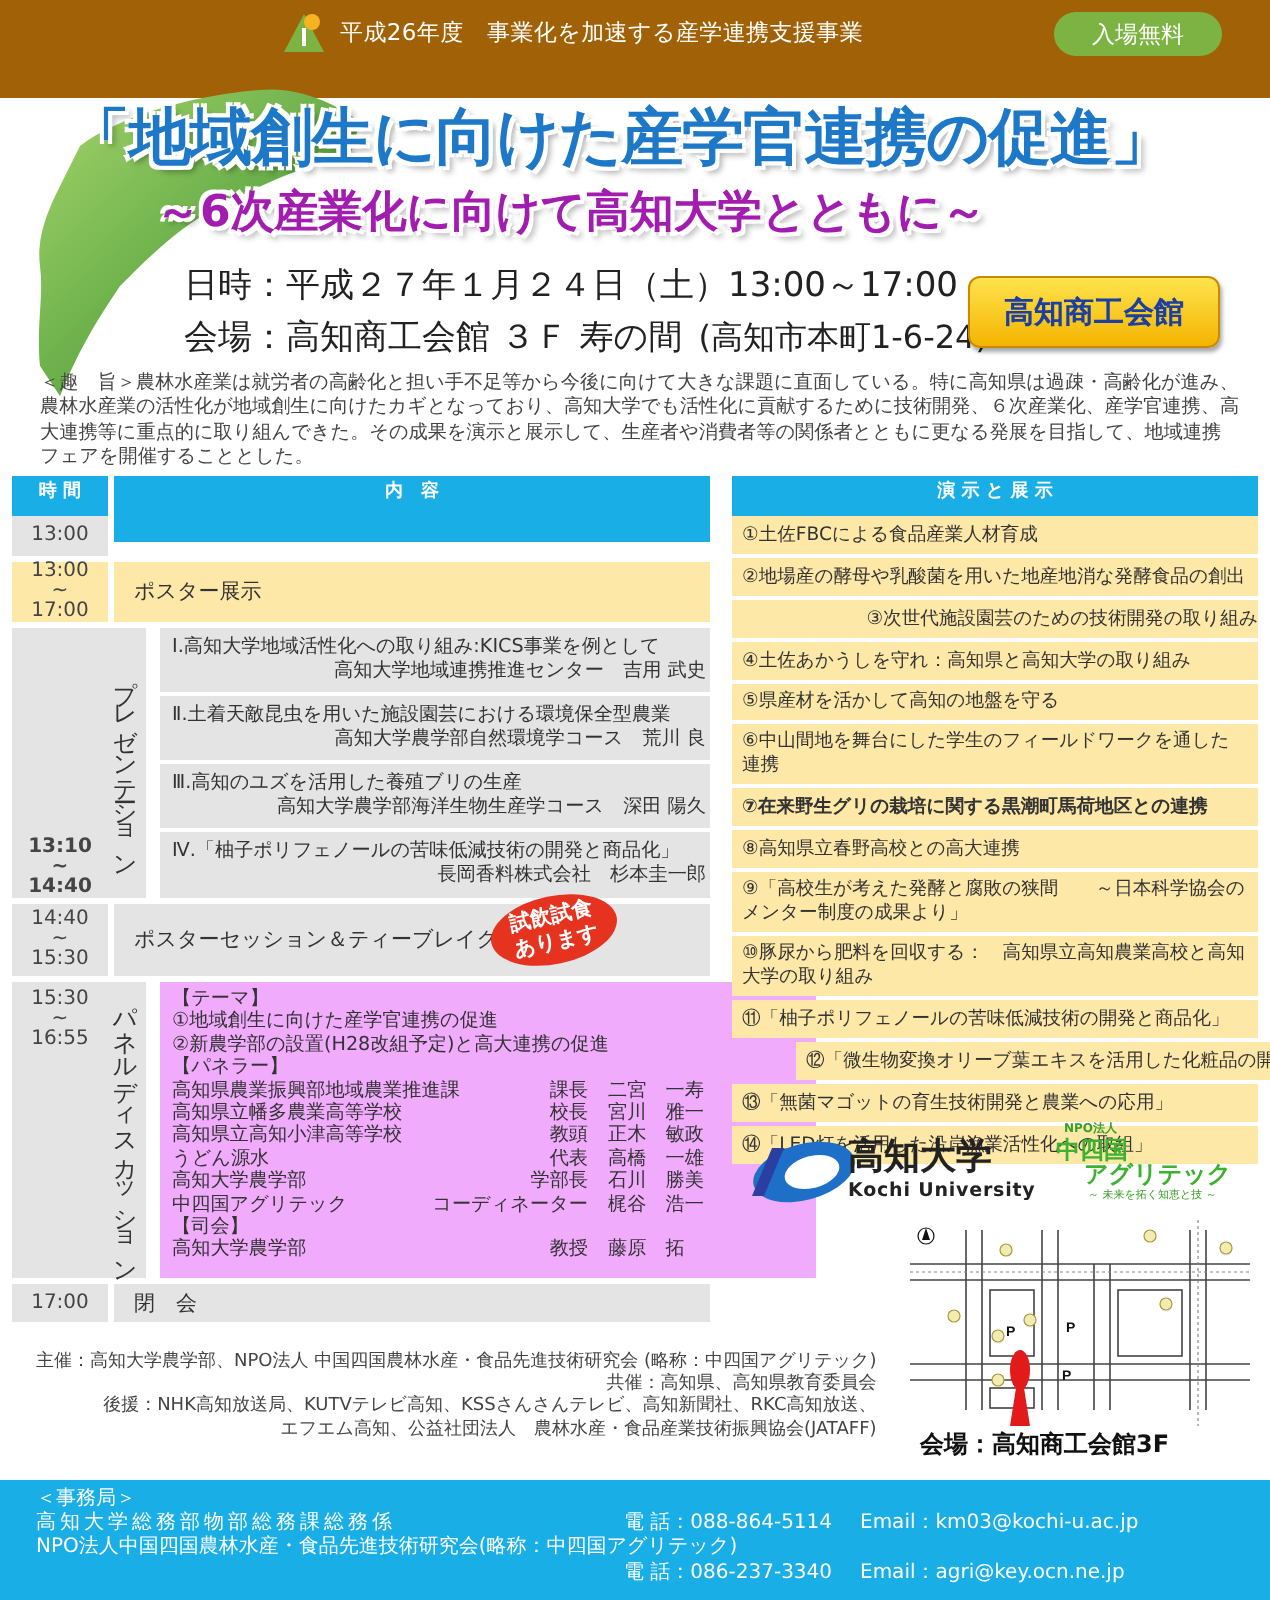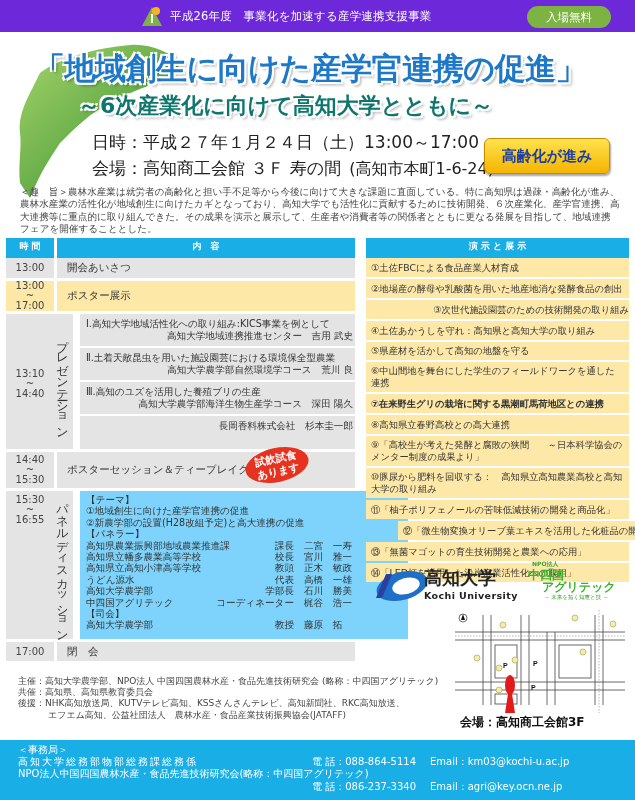--- a/index.html
+++ b/index.html
@@ -1,28 +1,28 @@
 <!DOCTYPE html>
 <html><head>
 <meta charset="utf-8">
 <style>
   * { box-sizing: border-box; margin: 0; padding: 0; }
   html, body { width: 635px; height: 800px; overflow: hidden; background: #ffffff; }
   body { font-family: "DejaVu Sans", "Liberation Sans", sans-serif; color: #333; position: relative; }
 
-  .topbar { position: absolute; left: 0; top: 0; width: 635px; height: 32px; background: #6d28d9; }
+  .topbar { position: absolute; left: 0; top: 0; width: 635px; height: 49px; background: #a16207; }
   .topbar .logo { position: absolute; left: 140px; top: 4px; width: 24px; height: 24px; }
   .topbar .event-name { position: absolute; left: 170px; top: 9px; font-size: 11.5px; color: #fff; letter-spacing: 0.2px; }
   .topbar .free-badge { position: absolute; left: 527px; top: 6px; width: 84px; height: 22px; border-radius: 11px; background: #7cb342; color: #fff; font-size: 11.5px; text-align: center; line-height: 22px; }
 
   .map-bg { position: absolute; left: 0; top: 33px; width: 210px; height: 170px; }
 
   .title-main { position: absolute; left: 34px; top: 48px; width: 580px; font-size: 31px; font-weight: bold; color: #1e78c8; letter-spacing: -0.5px; white-space: nowrap;
     text-shadow: 2px 2px 0 #fff, -2px -2px 0 #fff, 2px -2px 0 #fff, -2px 2px 0 #fff, 3px 3px 3px rgba(0,0,0,0.35); }
-  .title-sub { position: absolute; left: 78px; top: 91px; width: 520px; font-size: 22px; font-weight: bold; color: #0f766e; white-space: nowrap;
+  .title-sub { position: absolute; left: 78px; top: 91px; width: 520px; font-size: 22px; font-weight: bold; color: #a21caf; white-space: nowrap;
     text-shadow: 2px 2px 0 #fff, -2px -2px 0 #fff, 2px -2px 0 #fff, -2px 2px 0 #fff, 3px 3px 3px rgba(0,0,0,0.35); }
 
   .date-line { position: absolute; left: 92px; top: 131px; font-size: 17px; color: #222; white-space: nowrap; }
   .venue-line { position: absolute; left: 92px; top: 157px; font-size: 17px; color: #222; white-space: nowrap; }
   .venue-line .addr { font-size: 16px; margin-left: 8px; }
 
   .fair-badge { position: absolute; left: 484px; top: 138px; width: 126px; height: 36px; border-radius: 6px;
     background: linear-gradient(#ffe34d, #f4b400); border: 1px solid #c98a00; color: #1c3fa0; font-weight: bold; font-size: 15px; text-align: center; line-height: 34px;
     box-shadow: 1px 2px 2px rgba(0,0,0,0.35); }
 
@@ -32,40 +32,40 @@
   .tbl-head { position: absolute; top: 238px; height: 33px; background: #1aaee6; color: #fff; font-size: 9px; font-weight: bold; text-align: center; line-height: 17px; }
   .row { position: absolute; left: 6px; width: 349px; }
   .row .t { position: absolute; left: 0; top: 0; width: 48px; height: 100%; background: #e4e4e4; font-size: 10px; color: #444; text-align: center; display: flex; flex-direction: column; justify-content: center; line-height: 10px; }
   .row .c { position: absolute; left: 51px; top: 0; right: 0; height: 100%; background: #e4e4e4; font-size: 10.5px; color: #333; padding-left: 10px; display: flex; align-items: center; }
   .row.yellow .t, .row.yellow .c { background: #fde8a8; }
 
   .vert { position: absolute; left: 51px; width: 22px; background: #e4e4e4; font-size: 12px; color: #333; writing-mode: vertical-rl; text-orientation: upright; display: flex; align-items: center; justify-content: center; letter-spacing: -1px; }
   .pres { position: absolute; left: 80px; width: 275px; background: #e4e4e4; font-size: 9.6px; line-height: 12px; color: #333; padding: 4px 0 0 6px; }
   .pres .sub { text-align: right; padding-right: 2px; }
 
-  .panel { position: absolute; left: 80px; width: 328px; background: #7dd3fc; font-size: 9.6px; line-height: 11.4px; color: #333; padding: 3px 0 0 6px; }
+  .panel { position: absolute; left: 80px; width: 328px; background: #f0abfc; font-size: 9.6px; line-height: 11.4px; color: #333; padding: 3px 0 0 6px; }
   .panel .pl { display: flex; }
   .panel .pl .org { width: 150px; white-space: nowrap; }
   .panel .pl .role { width: 58px; text-align: right; white-space: nowrap; }
   .panel .pl .nm { width: 56px; padding-left: 10px; white-space: nowrap; }
 
   .tasting { position: absolute; left: 245px; top: 448px; width: 64px; height: 34px; border-radius: 50%; background: #e53320; color: #fff; font-size: 10.5px; font-weight: bold; text-align: center; line-height: 13px; padding-top: 4px; transform: rotate(-12deg); }
 
   .demo { position: absolute; left: 366px; width: 263px; background: #fde8a8; font-size: 9.3px; line-height: 12px; color: #333; padding-left: 5px; display: flex; flex-direction: column; justify-content: center; }
 
   
   .kochi-logo { position: absolute; left: 372px; top: 563px; width: 60px; height: 36px; }
   .kochi-name { position: absolute; left: 424px; top: 562px; font-size: 18px; font-weight: bold; color: #222; }
   .kochi-en { position: absolute; left: 424px; top: 586px; font-size: 9.5px; font-weight: bold; color: #222; letter-spacing: 0.4px; }
   .agritech { position: absolute; left: 522px; top: 560px; width: 104px; height: 44px; }
   .map { position: absolute; left: 455px; top: 610px; width: 170px; height: 103px; }
   .map-caption { position: absolute; left: 460px; top: 714px; font-size: 12px; font-weight: bold; color: #111; }
 
   .credits { position: absolute; left: 18px; top: 676px; font-size: 9px; line-height: 11.2px; color: #444; }
-  .credits .ln { white-space: nowrap; }
+  .credits .ln { white-space: nowrap; text-align: right; }
   .credits .ind { padding-left: 30px; }
 
   .footer { position: absolute; left: 0; top: 740px; width: 635px; height: 60px; background: #1aaee6; color: #fff; font-size: 10px; line-height: 12.5px; }
   .footer .f { position: absolute; white-space: nowrap; }
 </style>
 </head>
 <body>
 
 <div class="topbar">
   <svg class="logo" viewBox="0 0 24 24">
@@ -87,69 +87,67 @@
   <path d="M40,40 C60,25 95,15 130,12 C150,10 170,20 180,28 L175,45 C150,50 130,60 110,70 C90,80 75,95 60,110 C50,125 40,140 30,165 L20,150 C18,130 22,115 20,100 C18,85 25,70 30,60 Z" fill="url(#g1)"></path>
 </svg>
 
 <div class="title-main">「地域創生に向けた産学官連携の促進」</div>
 <div class="title-sub">～6次産業化に向けて高知大学とともに～</div>
 
 <div class="date-line">日時：平成２７年１月２４日（土）13:00～17:00</div>
 <div class="venue-line">
   <span>会場：高知商工会館 ３Ｆ 寿の間</span><span class="addr">(高知市本町1-6-24)</span>
 </div>
-<div class="fair-badge">高齢化が進み</div>
+<div class="fair-badge">高知商工会館</div>
 
 <div class="intro">＜趣　旨＞農林水産業は就労者の高齢化と担い手不足等から今後に向けて大きな課題に直面している。特に高知県は過疎・高齢化が進み、農林水産業の活性化が地域創生に向けたカギとなっており、高知大学でも活性化に貢献するために技術開発、６次産業化、産学官連携、高大連携等に重点的に取り組んできた。その成果を演示と展示して、生産者や消費者等の関係者とともに更なる発展を目指して、地域連携フェアを開催することとした。</div>
 
 <div class="tbl-head" style="left:6px;width:48px;">時 間</div>
 <div class="tbl-head" style="left:57px;width:298px;">内　容</div>
 <div class="tbl-head" style="left:366px;width:263px;">演 示 と 展 示</div>
 
 <div class="row" style="top:258px;height:20px;">
   <div class="t">
       <span>13:00</span>
-    </div>
-  <div class="c">
-      <span>開会あいさつ</span>
     </div>
 </div>
 
 <div class="row yellow" style="top:281px;height:30px;">
   <div class="t">
     <span>13:00</span>
     <span>~</span>
     <span>17:00</span>
   </div>
   <div class="c">
       <span>ポスター展示</span>
     </div>
 </div>
 
 <div class="row" style="top:314px;height:135px;">
-  <div class="t" style="justify-content:center;padding-top:4px;">
+  <div class="t" style="justify-content:flex-end;padding-top:4px;font-weight:bold;">
     <span>13:10</span>
     <span>~</span>
     <span>14:40</span>
   </div>
 </div>
 <div class="vert" style="top:314px;height:135px;">プレゼンテーション</div>
 <div class="pres" style="top:314px;height:32px;">
   <div>Ⅰ.高知大学地域活性化への取り組み:KICS事業を例として</div>
   <div class="sub">高知大学地域連携推進センター　吉用 武史</div>
 </div>
 <div class="pres" style="top:348px;height:32px;">
   <div>Ⅱ.土着天敵昆虫を用いた施設園芸における環境保全型農業</div>
   <div class="sub">高知大学農学部自然環境学コース　荒川 良</div>
 </div>
 <div class="pres" style="top:382px;height:32px;">
   <div>Ⅲ.高知のユズを活用した養殖ブリの生産</div>
   <div class="sub">高知大学農学部海洋生物生産学コース　深田 陽久</div>
 </div>
 <div class="pres" style="top:416px;height:33px;">
+  <div>Ⅳ.「柚子ポリフェノールの苦味低減技術の開発と商品化」</div>
   <div class="sub">長岡香料株式会社　杉本圭一郎</div>
 </div>
 
 <div class="row" style="top:452px;height:36px;">
   <div class="t">
     <span>14:40</span>
     <span>~</span>
     <span>15:30</span>
   </div>
   <div class="c">

